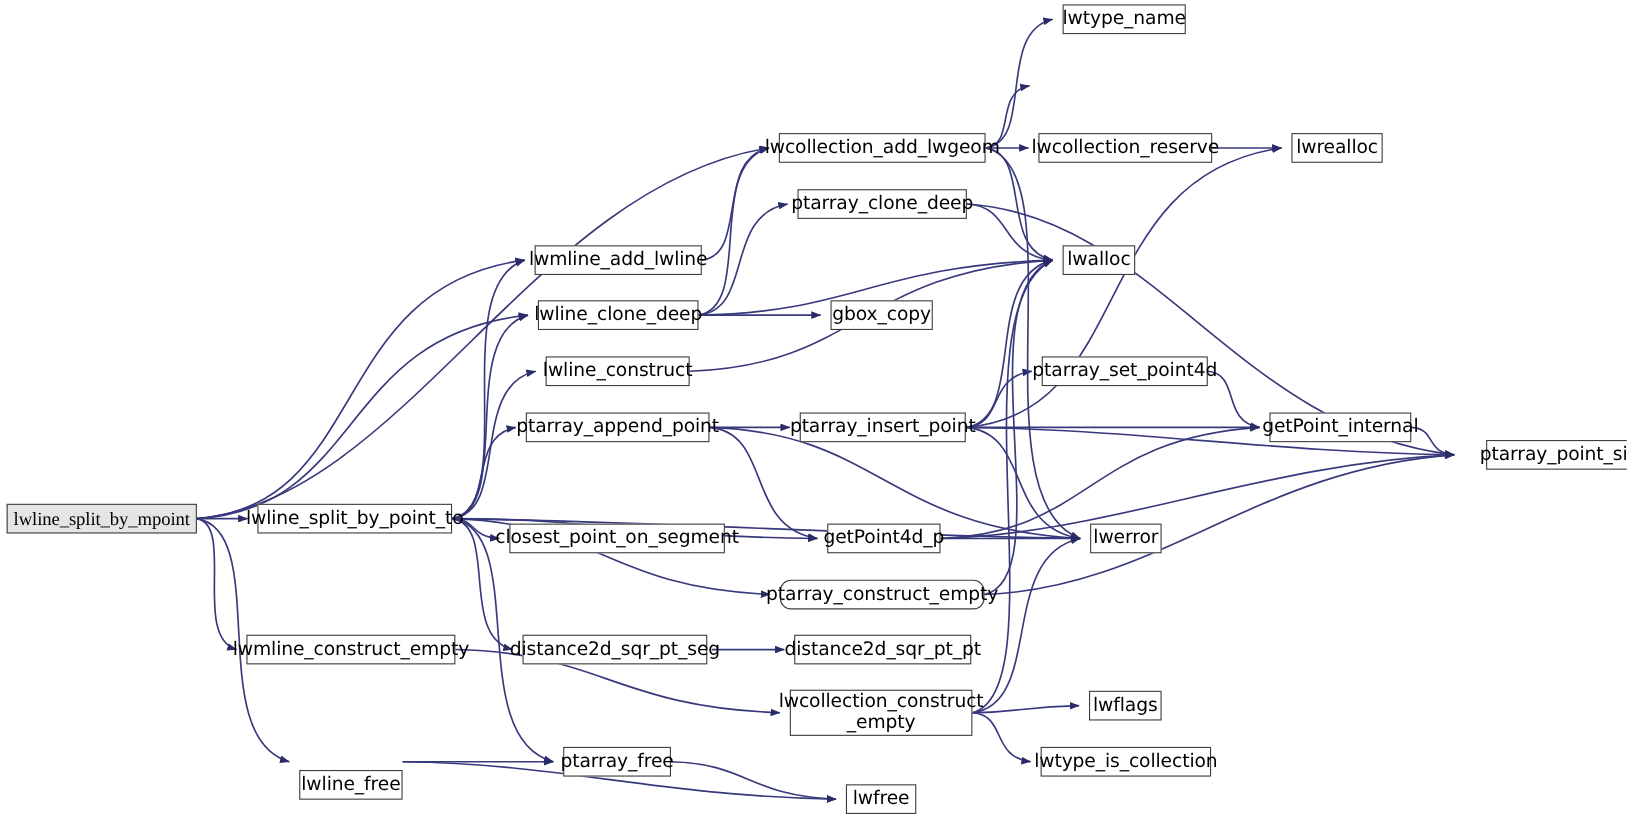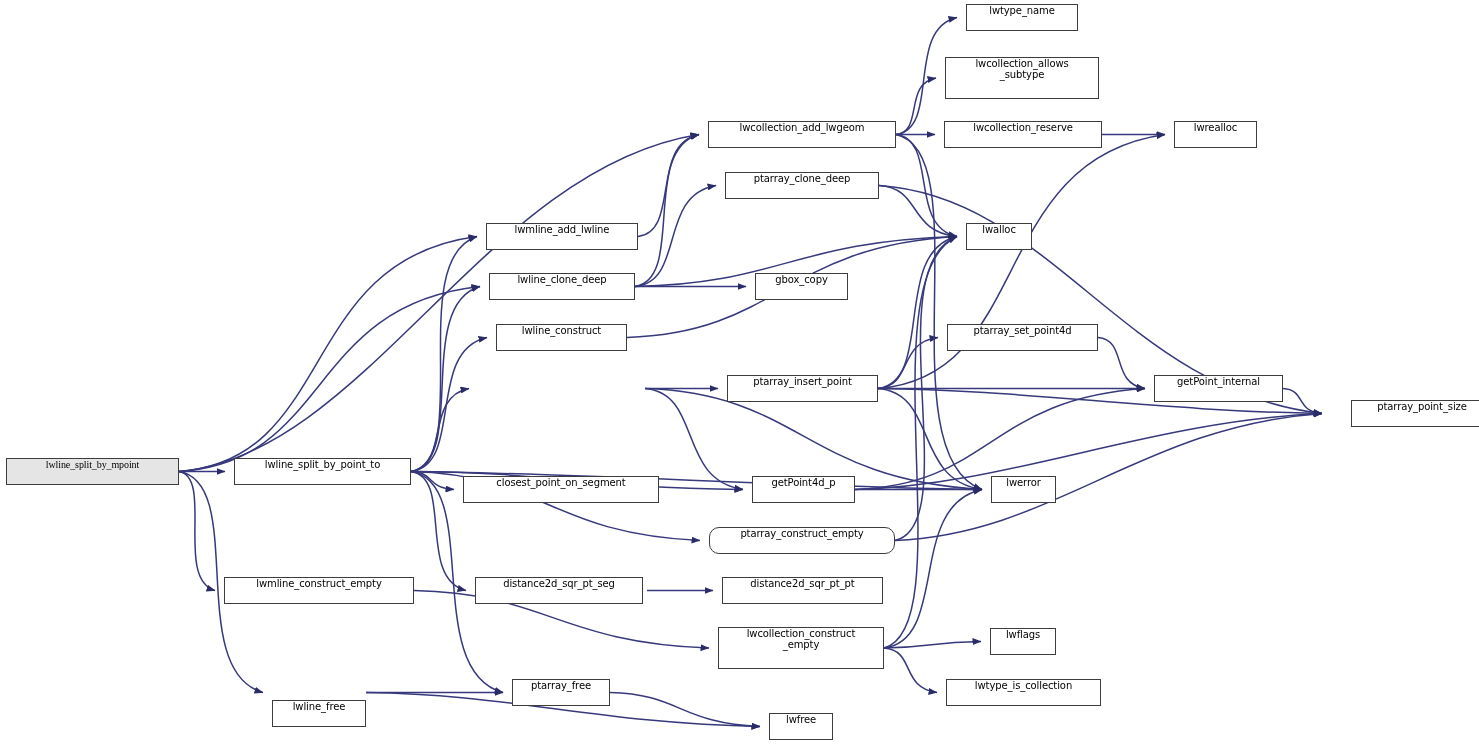--- a/index.html
+++ b/index.html
@@ -29,23 +29,24 @@
     top: 0;
     width: 1479px;
     height: 745px;
   }
   .gnode {
     position: absolute;
     box-sizing: border-box;
     border: 1px solid #3d3d3d;
     background: #ffffff;
     color: #000000;
-    font-size: 10px;
+    font-size: 17px;
     line-height: 1.12;
     display: flex;
+    align-items: center;
     justify-content: center;
     text-align: center;
     white-space: pre;
     letter-spacing: -0.1px;
   }
   .gnode.root {
     background: #e5e5e5;
     font-family: Liberation Serif, serif;
   }
   .gnode .lbl {
@@ -121,37 +122,36 @@
         <path d="M610,692.5 C680.1775,694.2 679.4655,723.1 760,726.5" marker-end="url(#ah)"></path>
       </g>
   </svg>
 
   <div id="node-layer">
       <div class="gnode root" style="left: 6px; top: 458px; width: 173px; height: 27px;"><span class="lbl">lwline_split_by_mpoint</span></div>
       <div class="gnode" style="left: 234px; top: 458px; width: 177px; height: 27px;"><span class="lbl">lwline_split_by_point_to</span></div>
       <div class="gnode" style="left: 486px; top: 223px; width: 152px; height: 27px;"><span class="lbl">lwmline_add_lwline</span></div>
       <div class="gnode" style="left: 489px; top: 273px; width: 146px; height: 27px;"><span class="lbl">lwline_clone_deep</span></div>
       <div class="gnode" style="left: 496px; top: 324px; width: 131px; height: 27px;"><span class="lbl">lwline_construct</span></div>
+      <div class="gnode" style="left: 478px; top: 375px; width: 167px; height: 27px;"><span class="lbl">ptarray_append_point</span></div>
       <div class="gnode" style="left: 463px; top: 476px; width: 196px; height: 27px;"><span class="lbl">closest_point_on_segment</span></div>
       <div class="gnode" style="left: 224px; top: 577px; width: 190px; height: 27px;"><span class="lbl">lwmline_construct_empty</span></div>
       <div class="gnode" style="left: 475px; top: 577px; width: 168px; height: 27px;"><span class="lbl">distance2d_sqr_pt_seg</span></div>
       <div class="gnode" style="left: 272px; top: 679px; width: 94px; height: 27px; margin-top: 21px;"><span class="lbl">lwline_free</span></div>
       <div class="gnode" style="left: 512px; top: 679px; width: 98px; height: 27px;"><span class="lbl">ptarray_free</span></div>
       <div class="gnode" style="left: 708px; top: 121px; width: 188px; height: 27px;"><span class="lbl">lwcollection_add_lwgeom</span></div>
       <div class="gnode" style="left: 725px; top: 172px; width: 154px; height: 27px;"><span class="lbl">ptarray_clone_deep</span></div>
       <div class="gnode" style="left: 755px; top: 273px; width: 93px; height: 27px;"><span class="lbl">gbox_copy</span></div>
       <div class="gnode" style="left: 727px; top: 375px; width: 151px; height: 27px;"><span class="lbl">ptarray_insert_point</span></div>
       <div class="gnode" style="left: 752px; top: 476px; width: 103px; height: 27px;"><span class="lbl">getPoint4d_p</span></div>
       <div class="gnode" style="left: 709px; top: 527px; width: 186px; height: 27px; border-radius: 10px;"><span class="lbl">ptarray_construct_empty</span></div>
       <div class="gnode" style="left: 722px; top: 577px; width: 161px; height: 27px;"><span class="lbl">distance2d_sqr_pt_pt</span></div>
       <div class="gnode" style="left: 718px; top: 627px; width: 166px; height: 42px;"><span class="lbl">lwcollection_construct
 _empty</span></div>
       <div class="gnode" style="left: 966px; top: 4px; width: 112px; height: 27px;"><span class="lbl">lwtype_name</span></div>
-      <div class="gnode" style="left: 945px; top: 57px; width: 154px; height: 42px;"><span class="lbl">lwcollection_allows
-_subtype</span></div>
       <div class="gnode" style="left: 944px; top: 121px; width: 158px; height: 27px;"><span class="lbl">lwcollection_reserve</span></div>
       <div class="gnode" style="left: 966px; top: 223px; width: 66px; height: 27px;"><span class="lbl">lwalloc</span></div>
       <div class="gnode" style="left: 947px; top: 324px; width: 151px; height: 27px;"><span class="lbl">ptarray_set_point4d</span></div>
       <div class="gnode" style="left: 991px; top: 476px; width: 65px; height: 27px;"><span class="lbl">lwerror</span></div>
       <div class="gnode" style="left: 990px; top: 628px; width: 66px; height: 27px;"><span class="lbl">lwflags</span></div>
       <div class="gnode" style="left: 946px; top: 679px; width: 155px; height: 27px;"><span class="lbl">lwtype_is_collection</span></div>
       <div class="gnode" style="left: 1174px; top: 121px; width: 83px; height: 27px;"><span class="lbl">lwrealloc</span></div>
       <div class="gnode" style="left: 1154px; top: 375px; width: 129px; height: 27px;"><span class="lbl">getPoint_internal</span></div>
       <div class="gnode" style="left: 1331px; top: 400px; width: 142px; height: 27px; margin-left: 20px;"><span class="lbl">ptarray_point_size</span></div>
       <div class="gnode" style="left: 769px; top: 713px; width: 64px; height: 27px;"><span class="lbl">lwfree</span></div>

